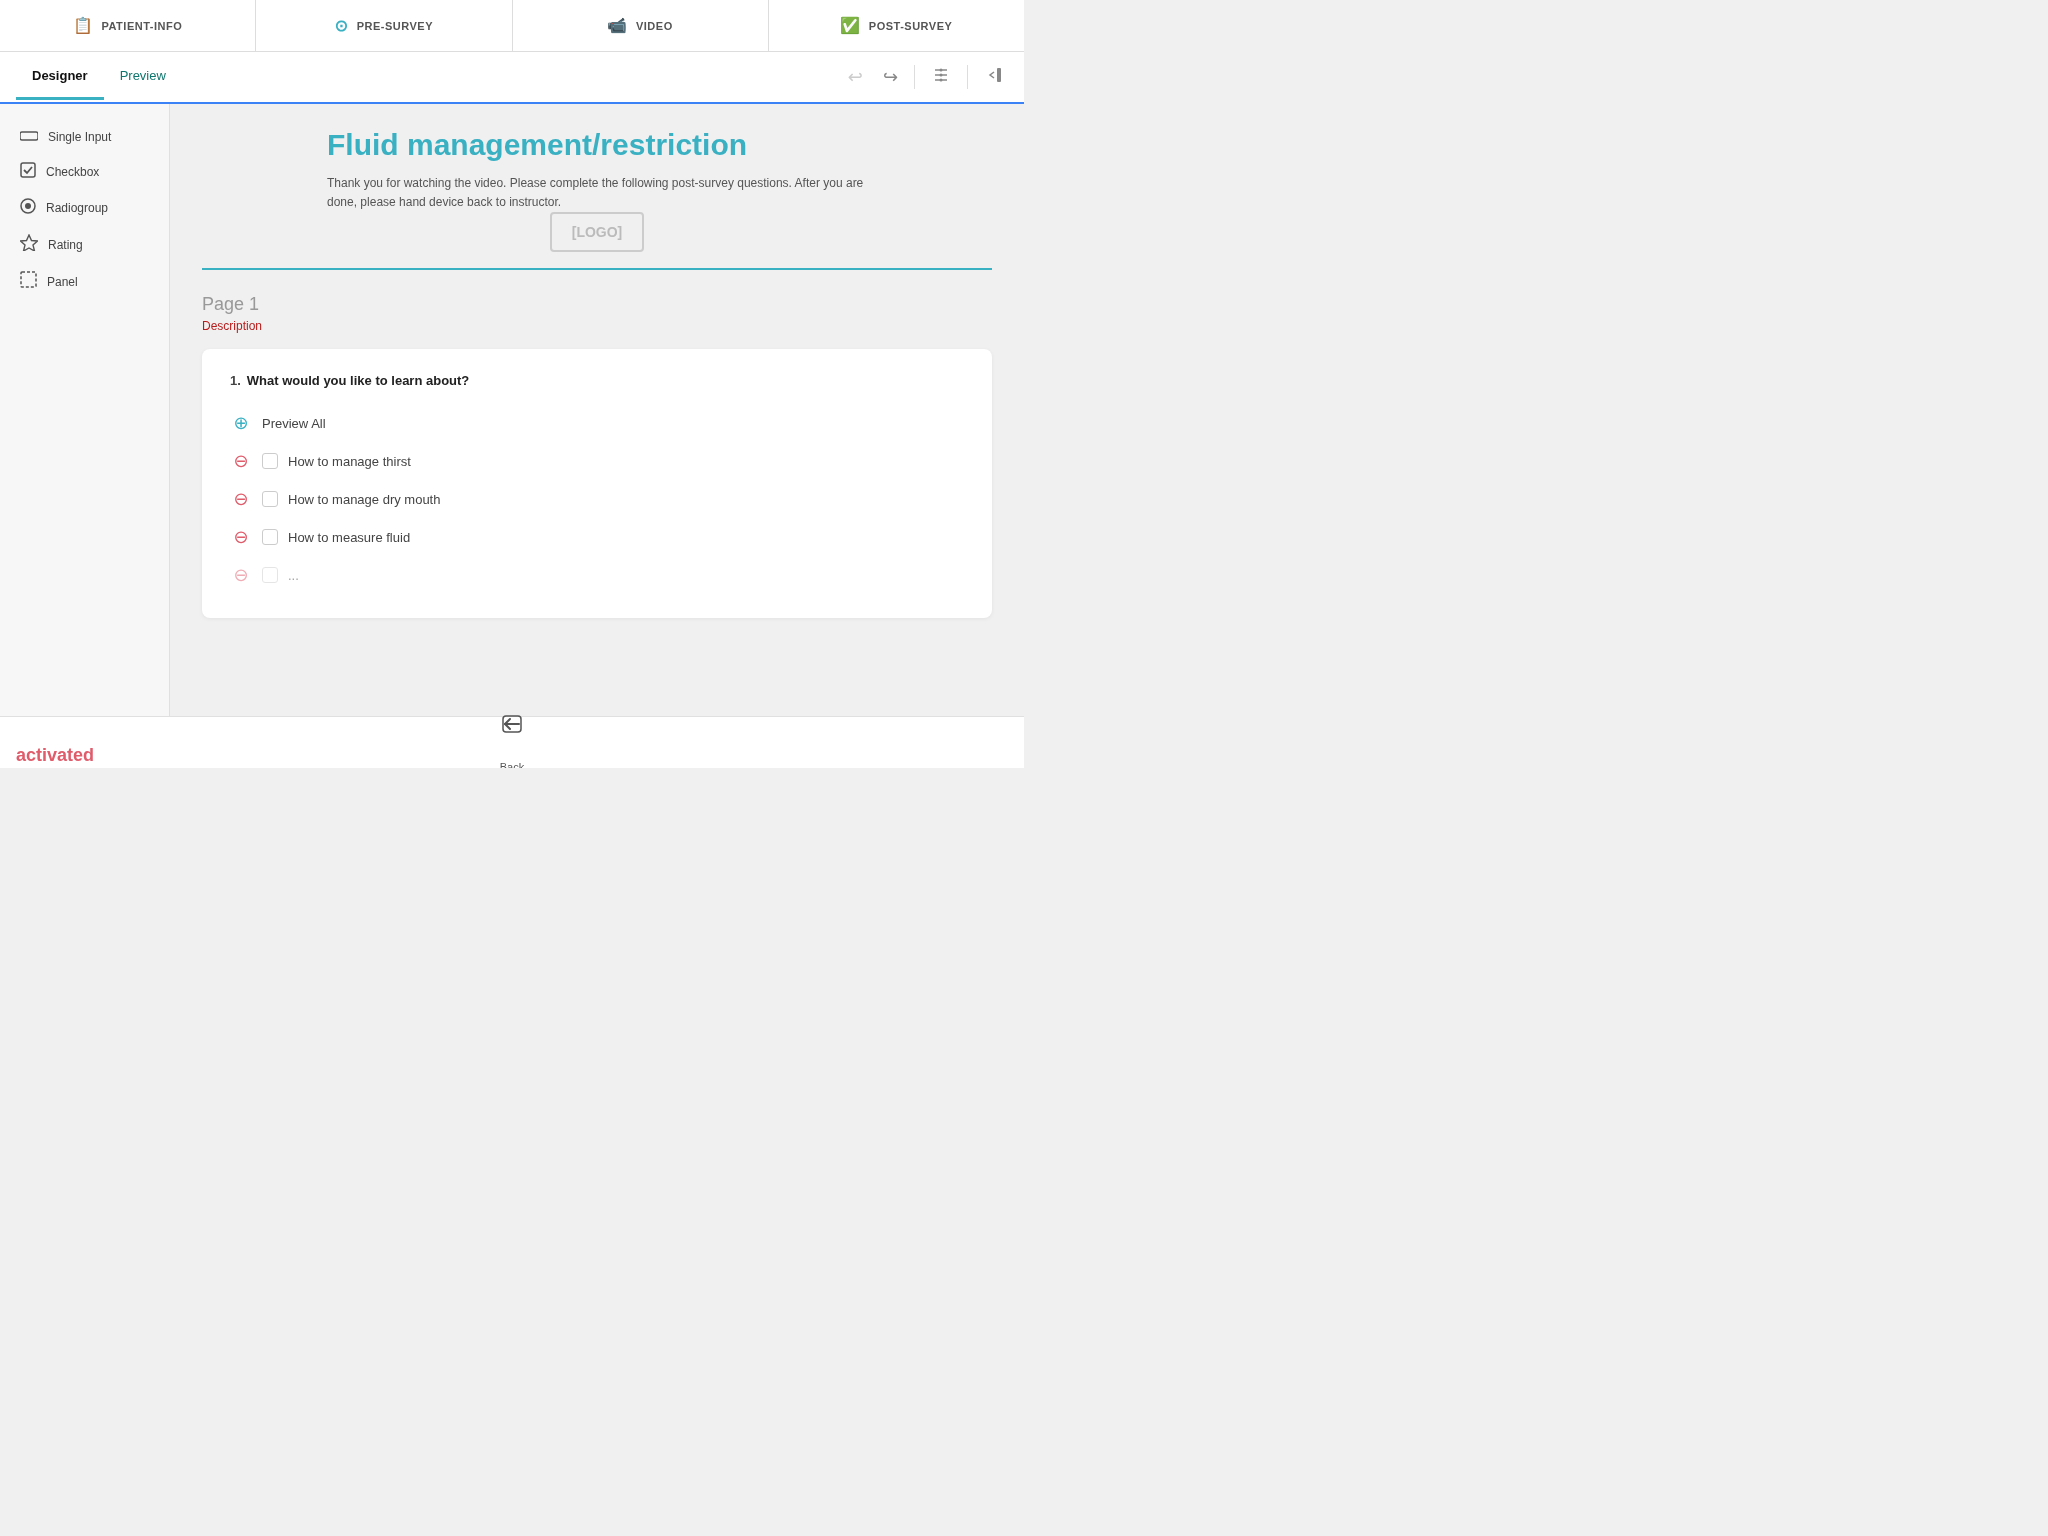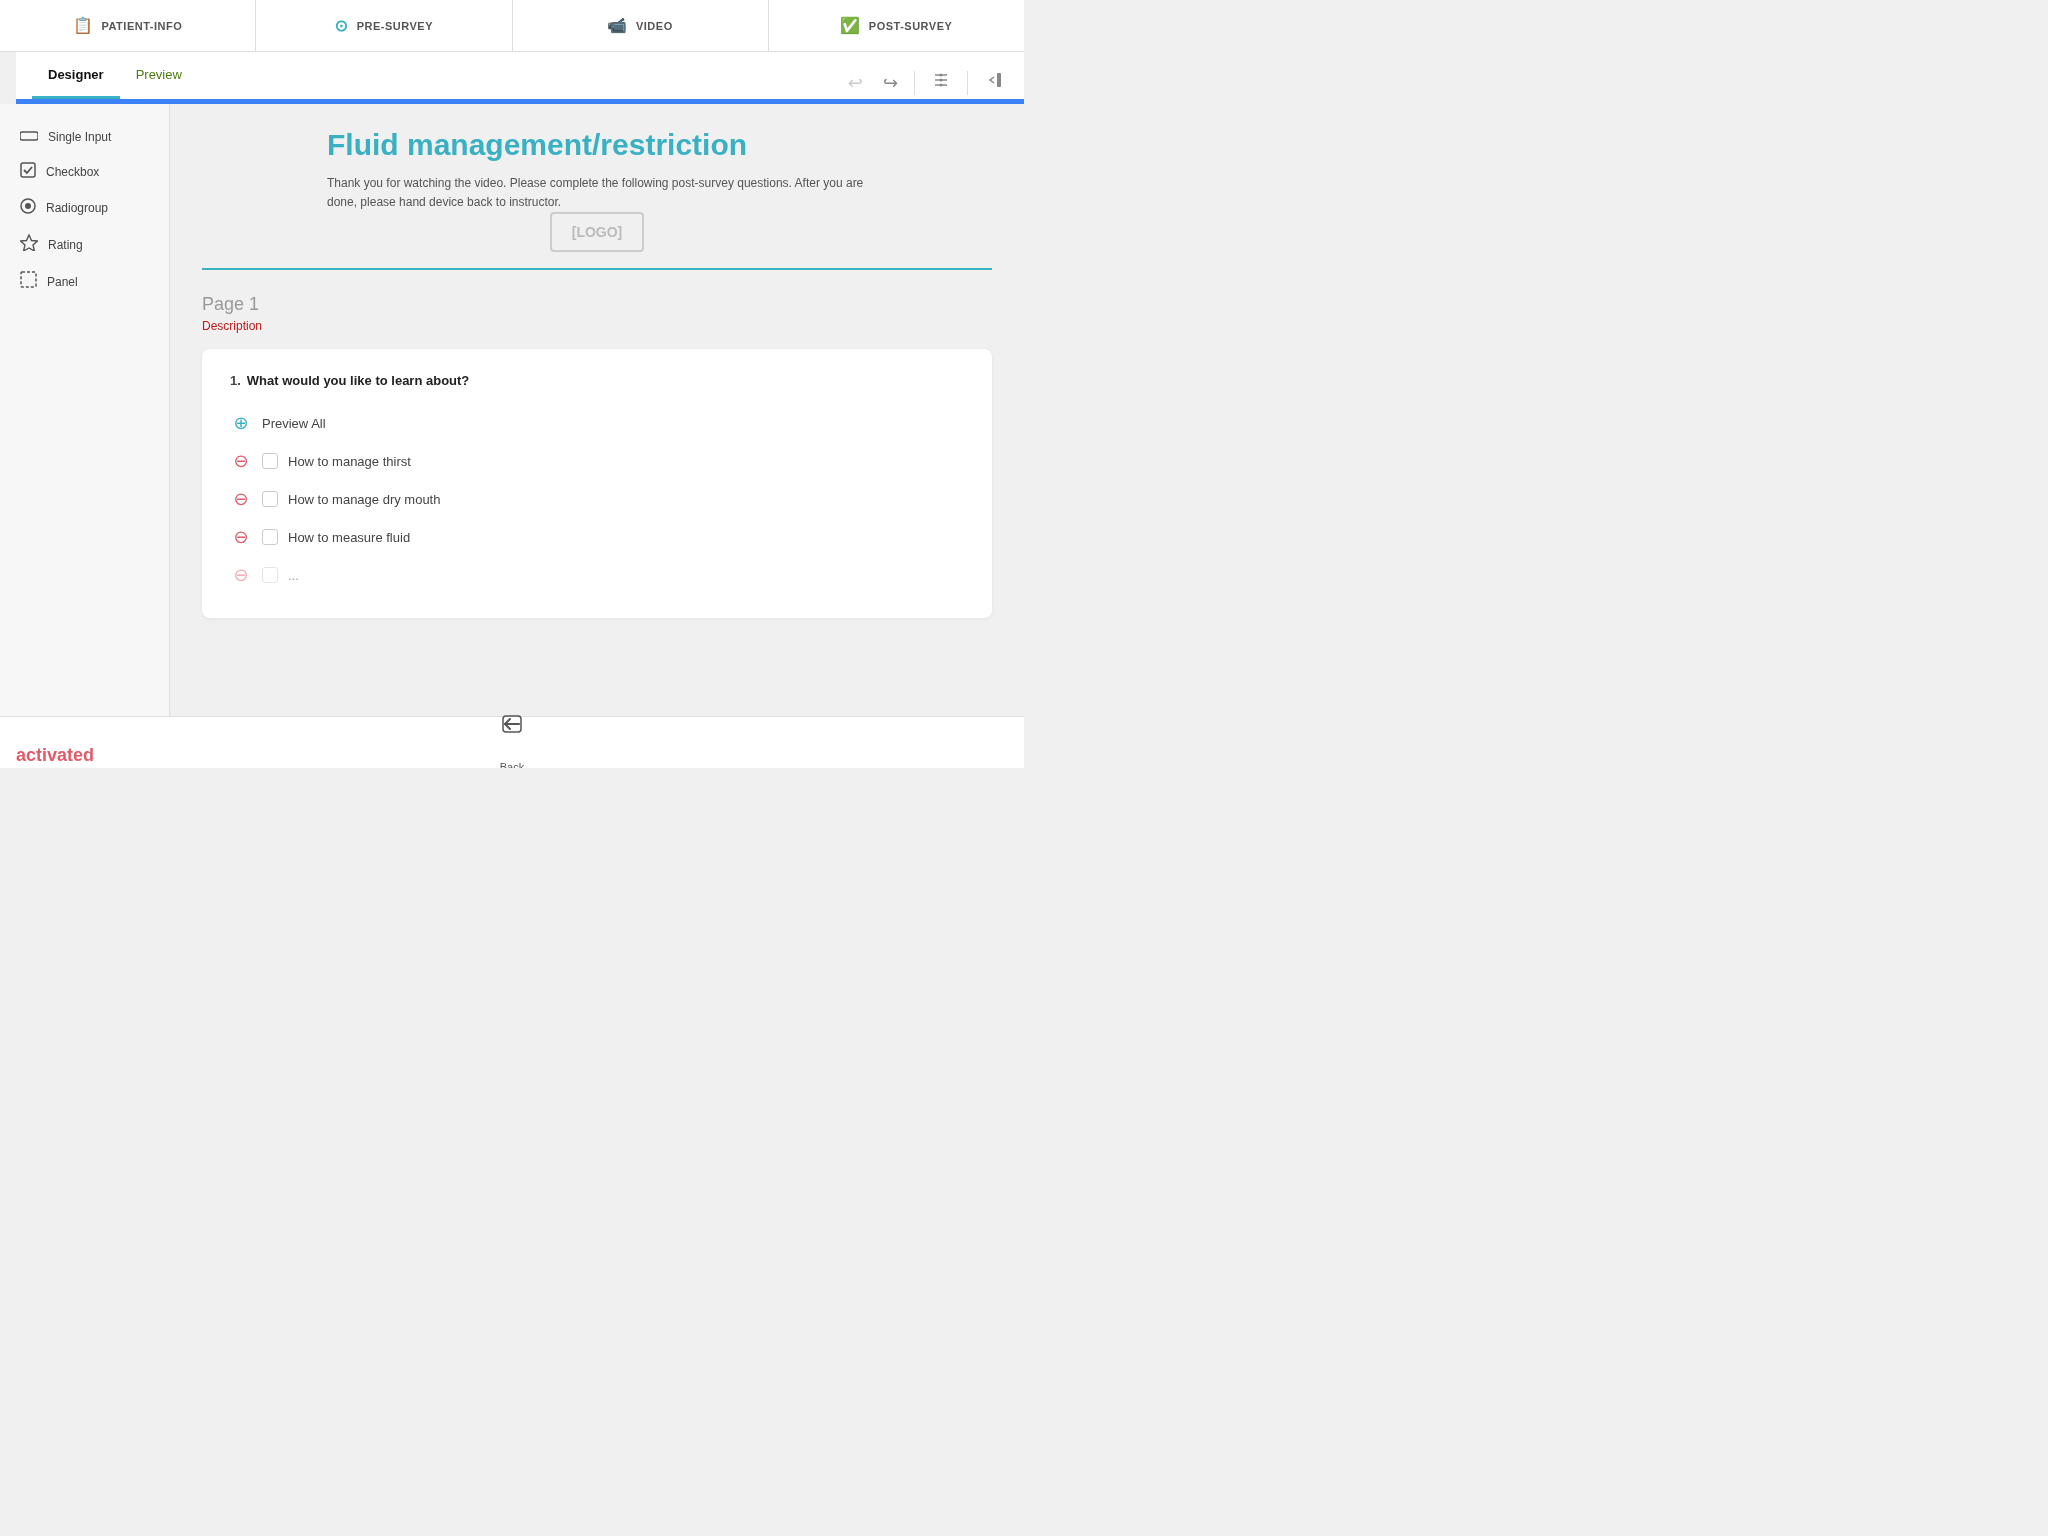--- a/index.html
+++ b/index.html
@@ -24,36 +24,35 @@
       color: #555;
       border-right: 1px solid #ddd;
       cursor: pointer;
     }
     .top-nav-tab:last-child { border-right: none; }
     .top-nav-tab .tab-icon { font-size: 16px; }
 
     
     .designer-bar {
       display: flex;
-      align-items: flex-end;
+      align-items: center;
       background: #fff;
-      border-bottom: 5px solid #3b82f6;
+      border-bottom: 2px solid #3b82f6;
       height: 52px;
       padding: 0 16px;
-      margin-left: 16px;
     }
     .designer-bar .tab-group {
       display: flex;
       gap: 0;
     }
     .designer-tab {
       padding: 14px 16px;
       font-size: 13px;
       cursor: pointer;
-      color: #4d7c0f;
+      color: #0f766e;
       border-bottom: 3px solid transparent;
       font-weight: 400;
     }
     .designer-tab.active {
       color: #111;
       font-weight: 700;
       border-bottom: 3px solid #3ab0c3;
     }
     .designer-bar-actions {
       margin-left: auto;

